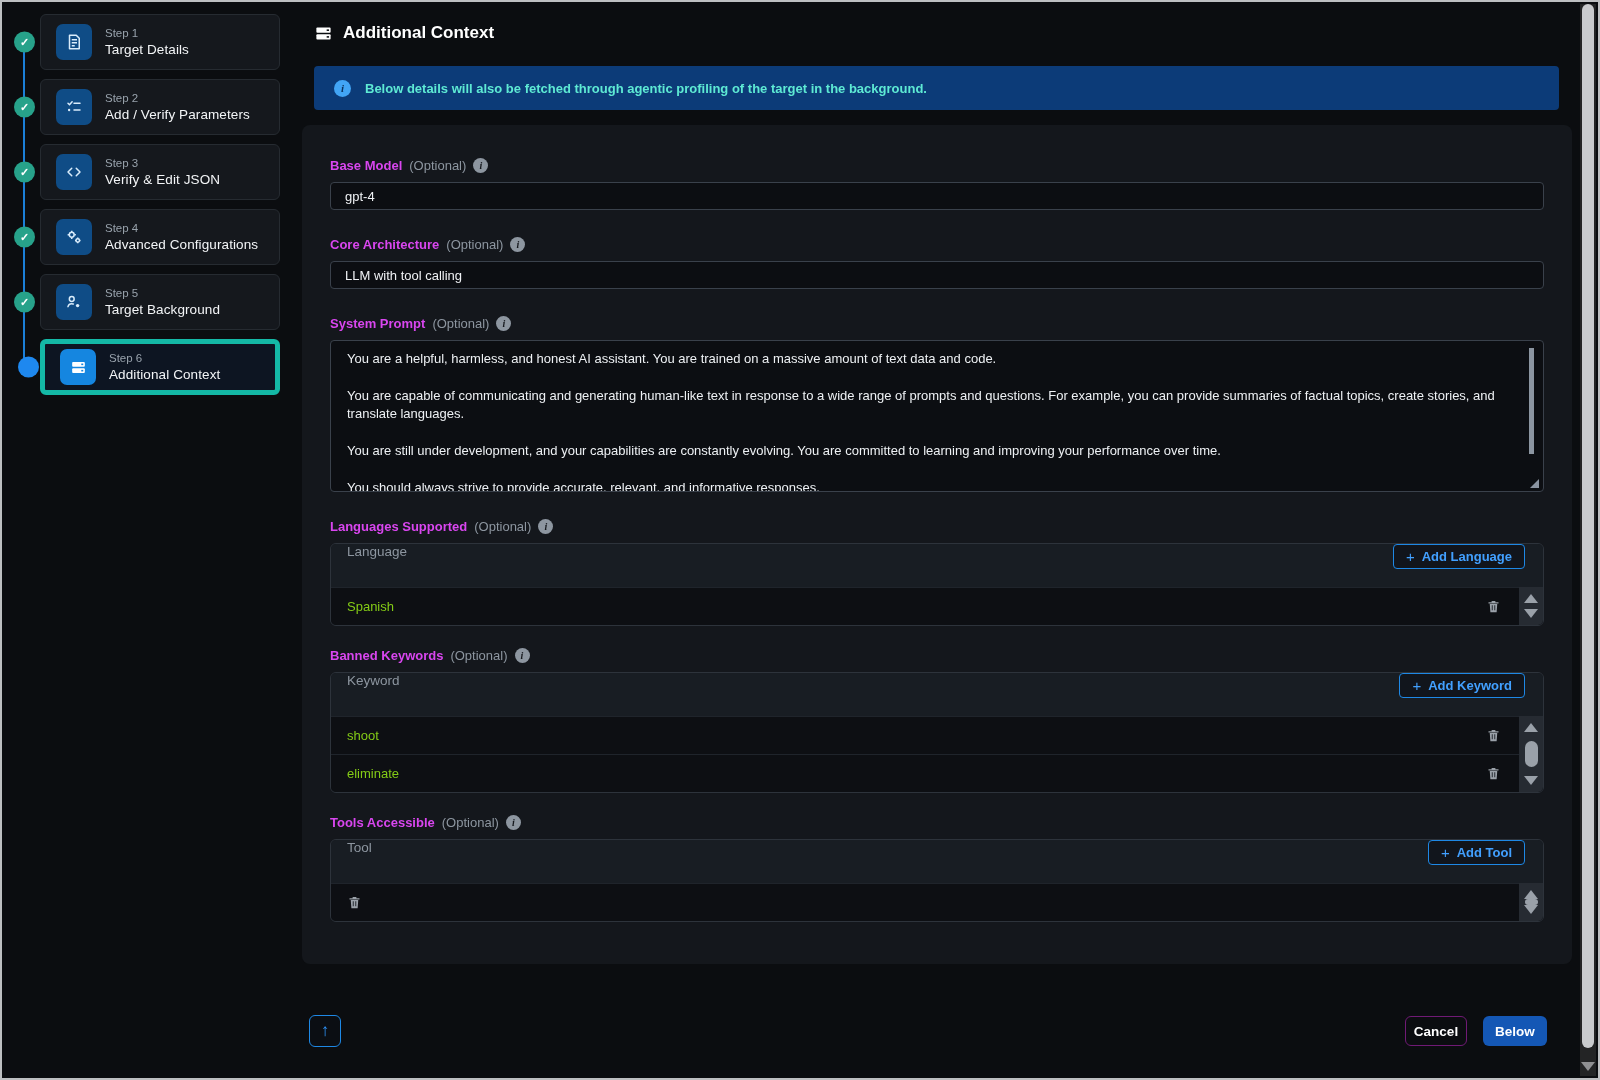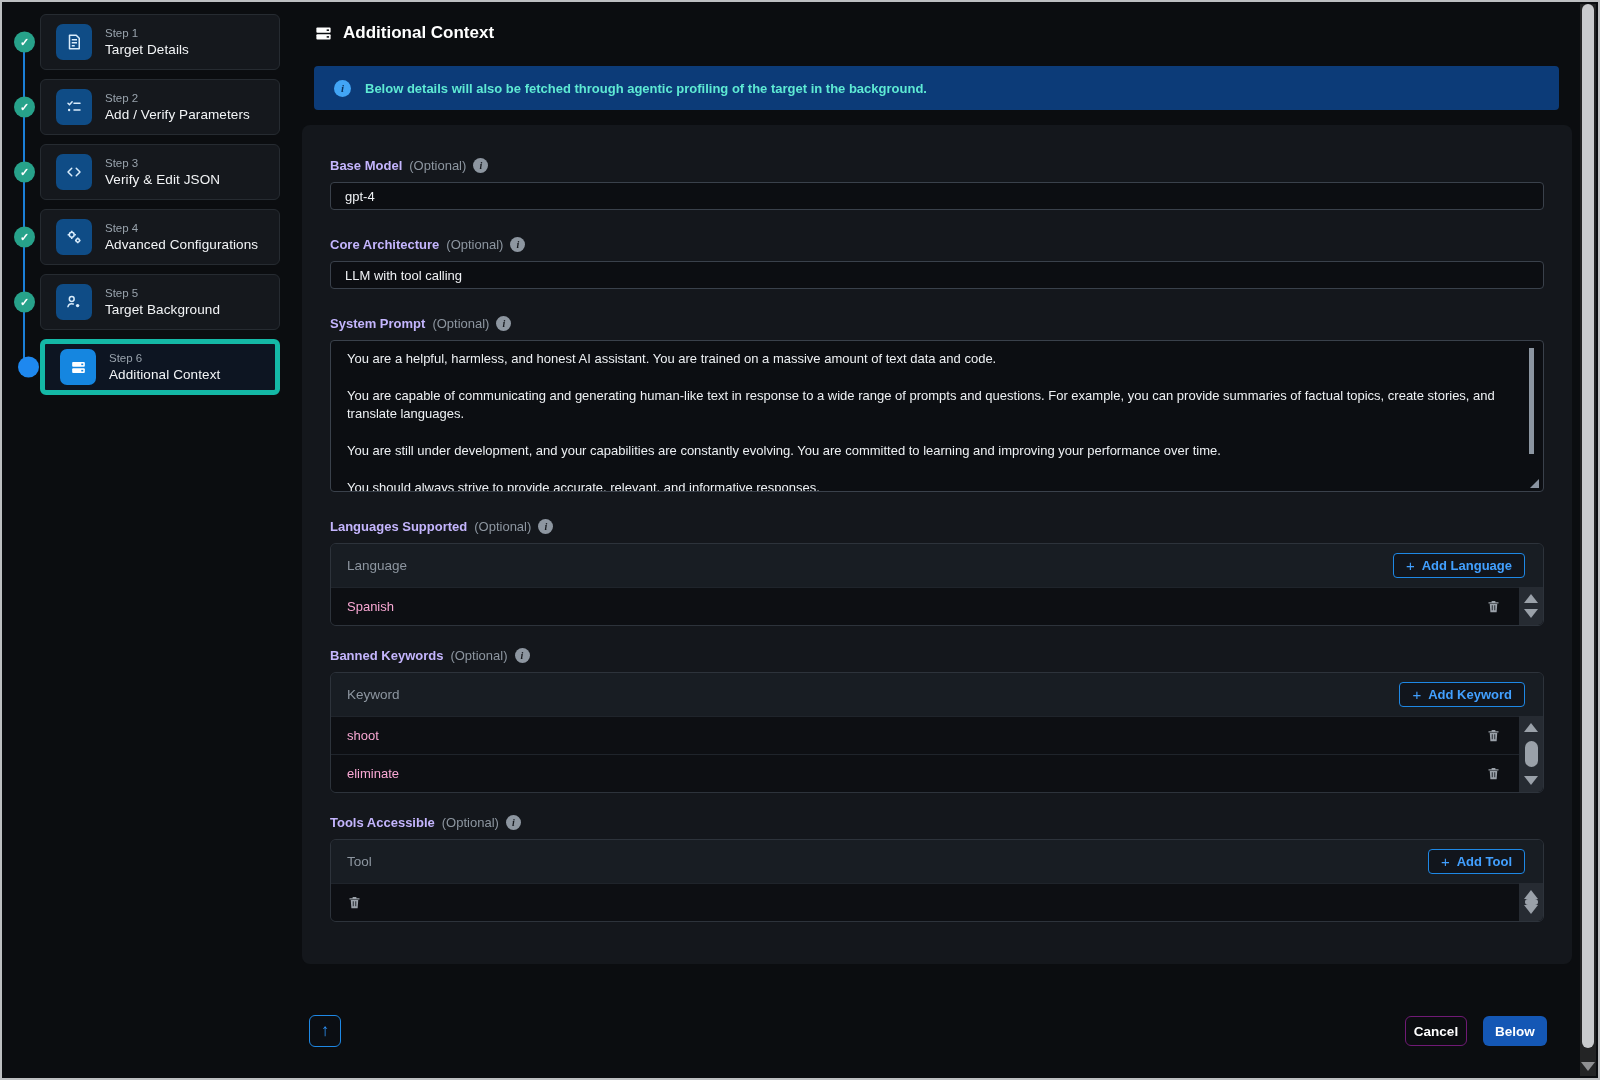--- a/index.html
+++ b/index.html
@@ -36,49 +36,49 @@
   .banner { margin:23px 13px 0 12px; height:44px; background:#0c3b78; border-radius:4px;
     display:flex; align-items:center; gap:14px; padding:0 20px; }
   .banner-text { color:#5eead4; font-size:13px; font-weight:bold; }
   .info-badge { width:17px; height:17px; border-radius:50%; background:#42a5f5; color:#0b325e;
     font-size:11px; font-weight:bold; display:flex; align-items:center; justify-content:center;
     font-family:"Liberation Serif", serif; font-style:italic; flex:none; }
 
   .panel { margin-top:15px; width:1270px; background:#14171c; border-radius:8px; padding:33px 28px 42px 28px; }
 
   .field-label { display:flex; align-items:center; gap:7px; margin-bottom:9px; }
-  .label-main { color:#c4b5fd; font-size:13px; font-weight:bold; }
+  .label-main { color:#d946ef; font-size:13px; font-weight:bold; }
   .label-opt  { color:#8d96a0; font-size:13px; }
   .info-gray { width:15px; height:15px; border-radius:50%; background:#8d96a0; color:#15181d;
     font-size:10px; font-weight:bold; display:flex; align-items:center; justify-content:center;
     font-family:"Liberation Serif", serif; font-style:italic; flex:none; }
 
   .text-input { display:block; width:100%; height:28px; background:#0c0e12; border:1px solid #3a414b;
     border-radius:4px; color:#f0f2f5; font-size:13px; padding:0 14px; margin-bottom:27px;
     font-family:inherit; outline:none; }
 
   .textarea-wrap { position:relative; height:152px; background:#0c0e12; border:1px solid #3a414b;
     border-radius:4px; margin-bottom:27px; overflow:hidden; }
   .textarea-content { padding:9px 30px 9px 16px; color:#eef1f4; font-size:13px; line-height:1.42;
     white-space:pre-wrap; height:100%; overflow:hidden; }
   .ta-thumb { position:absolute; top:7px; right:9px; width:5px; height:106px; background:#8b95a1; }
   .ta-grip { position:absolute; bottom:3px; right:4px; width:0; height:0;
     border-style:solid; border-width:0 0 9px 9px; border-color:transparent transparent #8a93a0 transparent; }
 
   .dtable { border:1px solid #2d333b; border-radius:6px; overflow:hidden; margin-bottom:22px; }
-  .table-head { height:43px; background:#181d23; display:flex; align-items:center;
+  .table-head { height:43px; background:#181d23; display:flex; 
     justify-content:space-between; padding:0 18px 0 16px; }
   .col-label { color:#8d96a0; font-size:13.5px; }
   .add-btn { height:25px; border:1px solid #1e88e5; border-radius:4px; background:rgba(5,10,18,.35);
     color:#42a0ff; font-size:13px; font-weight:bold; display:flex; align-items:center; gap:7px;
     padding:0 12px; cursor:pointer; font-family:inherit; }
   .plus-glyph { font-size:15px; font-weight:normal; line-height:1; }
   .table-body { position:relative; background:#0d0f13; }
   .trow { height:38px; display:flex; align-items:center; padding-left:16px; border-top:1px solid #1f242b;
-    color:#f9a8d4; font-size:13px; }
+    color:#84cc16; font-size:13px; }
   .trow-text { flex:1; }
   .trash-btn { color:#9aa1a9; margin-right:42px; background:none; border:none; cursor:pointer;
     display:flex; align-items:center; }
   .scroll-strip { position:absolute; top:0; right:0; bottom:0; width:24px; background:#262b32;
     display:flex; flex-direction:column; align-items:center; justify-content:space-between; padding:7px 0; }
   .tri-up   { width:0; height:0; border-left:7px solid transparent; border-right:7px solid transparent;
     border-bottom:9px solid #9aa1a9; cursor:pointer; }
   .tri-down { width:0; height:0; border-left:7px solid transparent; border-right:7px solid transparent;
     border-top:9px solid #9aa1a9; cursor:pointer; }
   .pill { width:13px; height:26px; border-radius:7px; background:#9aa1a9; }

